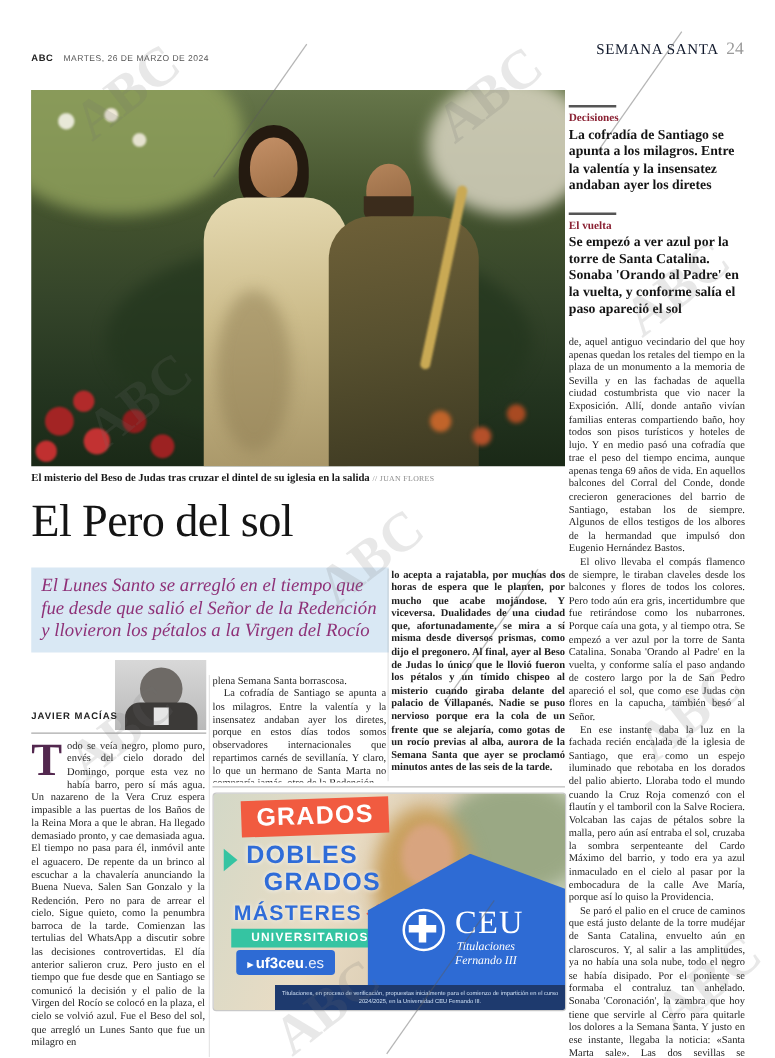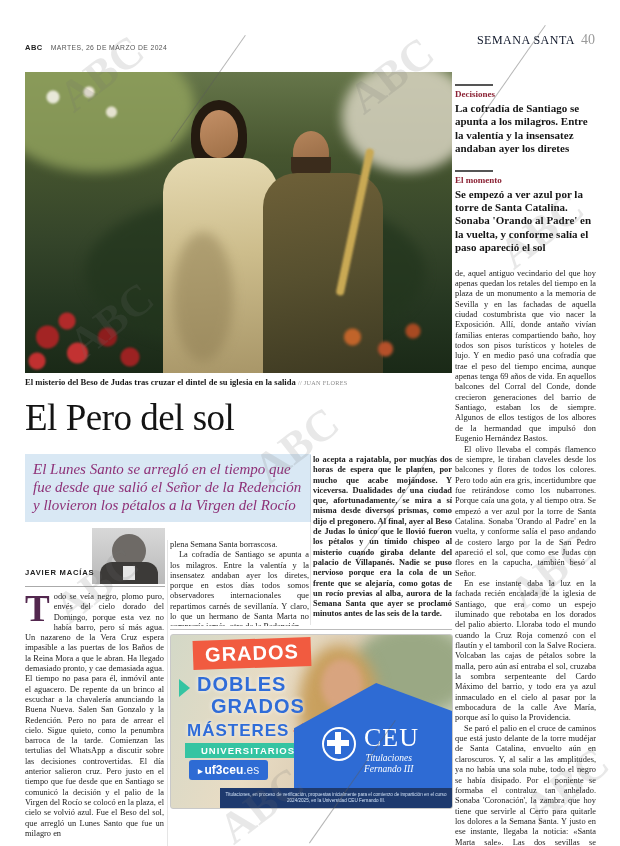--- a/index.html
+++ b/index.html
@@ -81,21 +81,21 @@
            transform-origin:top left;pointer-events:none;z-index:50;}
 </style>
 </head>
 <body>
 
 <div class="page">
 
   <div class="header">
     <span class="brand">ABC</span><span class="hdate">MARTES, 26 DE MARZO DE 2024</span>
     <div class="header-right">
-      <span class="section-title">SEMANA SANTA</span><span class="pagenum">40</span>
+      <span class="section-title">SEMANA SANTA</span><span class="pagenum">24</span>
     </div>
   </div>
 
   <div class="photo">
     <div class="blob" style="left:-30px;top:-30px;width:200px;height:130px;background:#93a45e;opacity:.8;"></div>
     <div class="blob" style="left:10px;top:5px;width:90px;height:50px;background:radial-gradient(circle at 20% 40%, #e8e8d8 6px, transparent 7px),radial-gradient(circle at 60% 30%, #eee8d8 5px, transparent 6px),radial-gradient(circle at 85% 70%, #e5e2cf 5px, transparent 6px);filter:blur(1px);"></div>
     <div class="blob" style="right:-20px;top:-10px;width:130px;height:110px;background:#d9d5c2;opacity:.85;"></div>
     <div class="blob" style="left:60px;top:120px;width:340px;height:160px;background:#22351d;opacity:.7;"></div>
 
     <div class="fig" style="left:118px;top:20px;width:150px;height:281px;">
@@ -155,21 +155,21 @@
   <div class="hrule-ad"></div>
 
   <div class="sidebar">
     <div>
       <div class="promo-rule"></div>
       <div class="promo-label">Decisiones</div>
       <div class="promo-text">La cofradía de Santiago se apunta a los milagros. Entre la valentía y la insensatez andaban ayer los diretes</div>
     </div>
     <div>
       <div class="promo-rule"></div>
-      <div class="promo-label">El momento</div>
+      <div class="promo-label">El vuelta</div>
       <div class="promo-text">Se empezó a ver azul por la torre de Santa Catalina. Sonaba 'Orando al Padre' en la vuelta, y conforme salía el paso apareció el sol</div>
     </div>
     <div class="sidebody">
       <p>de, aquel antiguo vecindario del que hoy apenas quedan los retales del tiempo en la plaza de un monumento a la memoria de Sevilla y en las fachadas de aquella ciudad costumbrista que vio nacer la Exposición. Allí, donde antaño vivían familias enteras compartiendo baño, hoy todos son pisos turísticos y hoteles de lujo. Y en medio pasó una cofradía que trae el peso del tiempo encima, aunque apenas tenga 69 años de vida. En aquellos balcones del Corral del Conde, donde crecieron generaciones del barrio de Santiago, estaban los de siempre. Algunos de ellos testigos de los albores de la hermandad que impulsó don Eugenio Hernández Bastos.</p>
       <p>El olivo llevaba el compás flamenco de siempre, le tiraban claveles desde los balcones y flores de todos los colores. Pero todo aún era gris, incertidumbre que fue retirándose como los nubarrones. Porque caía una gota, y al tiempo otra. Se empezó a ver azul por la torre de Santa Catalina. Sonaba 'Orando al Padre' en la vuelta, y conforme salía el paso andando de costero largo por la de San Pedro apareció el sol, que como ese Judas con flores en la capucha, también besó al Señor.</p>
       <p>En ese instante daba la luz en la fachada recién encalada de la iglesia de Santiago, que era como un espejo iluminado que rebotaba en los dorados del palio abierto. Lloraba todo el mundo cuando la Cruz Roja comenzó con el flautín y el tamboril con la Salve Rociera. Volcaban las cajas de pétalos sobre la malla, pero aún así entraba el sol, cruzaba la sombra serpenteante del Cardo Máximo del barrio, y todo era ya azul inmaculado en el cielo al pasar por la embocadura de la calle Ave María, porque así lo quiso la Providencia.</p>
       <p>Se paró el palio en el cruce de caminos que está justo delante de la torre mudéjar de Santa Catalina, envuelto aún en claroscuros. Y, al salir a las amplitudes, ya no había una sola nube, todo el negro se había disipado. Por el poniente se formaba el contraluz tan anhelado. Sonaba 'Coronación', la zambra que hoy tiene que servirle al Cerro para quitarle los dolores a la Semana Santa. Y justo en ese instante, llegaba la noticia: «Santa Marta sale». Las dos sevillas se abrazaban. Todo estaba arreglado, el Lunes Santo devolvía la luz a la ciudad y la esperanza, aunque sigamos cautivos del tiempo.</p>
     </div>
   </div>
 

